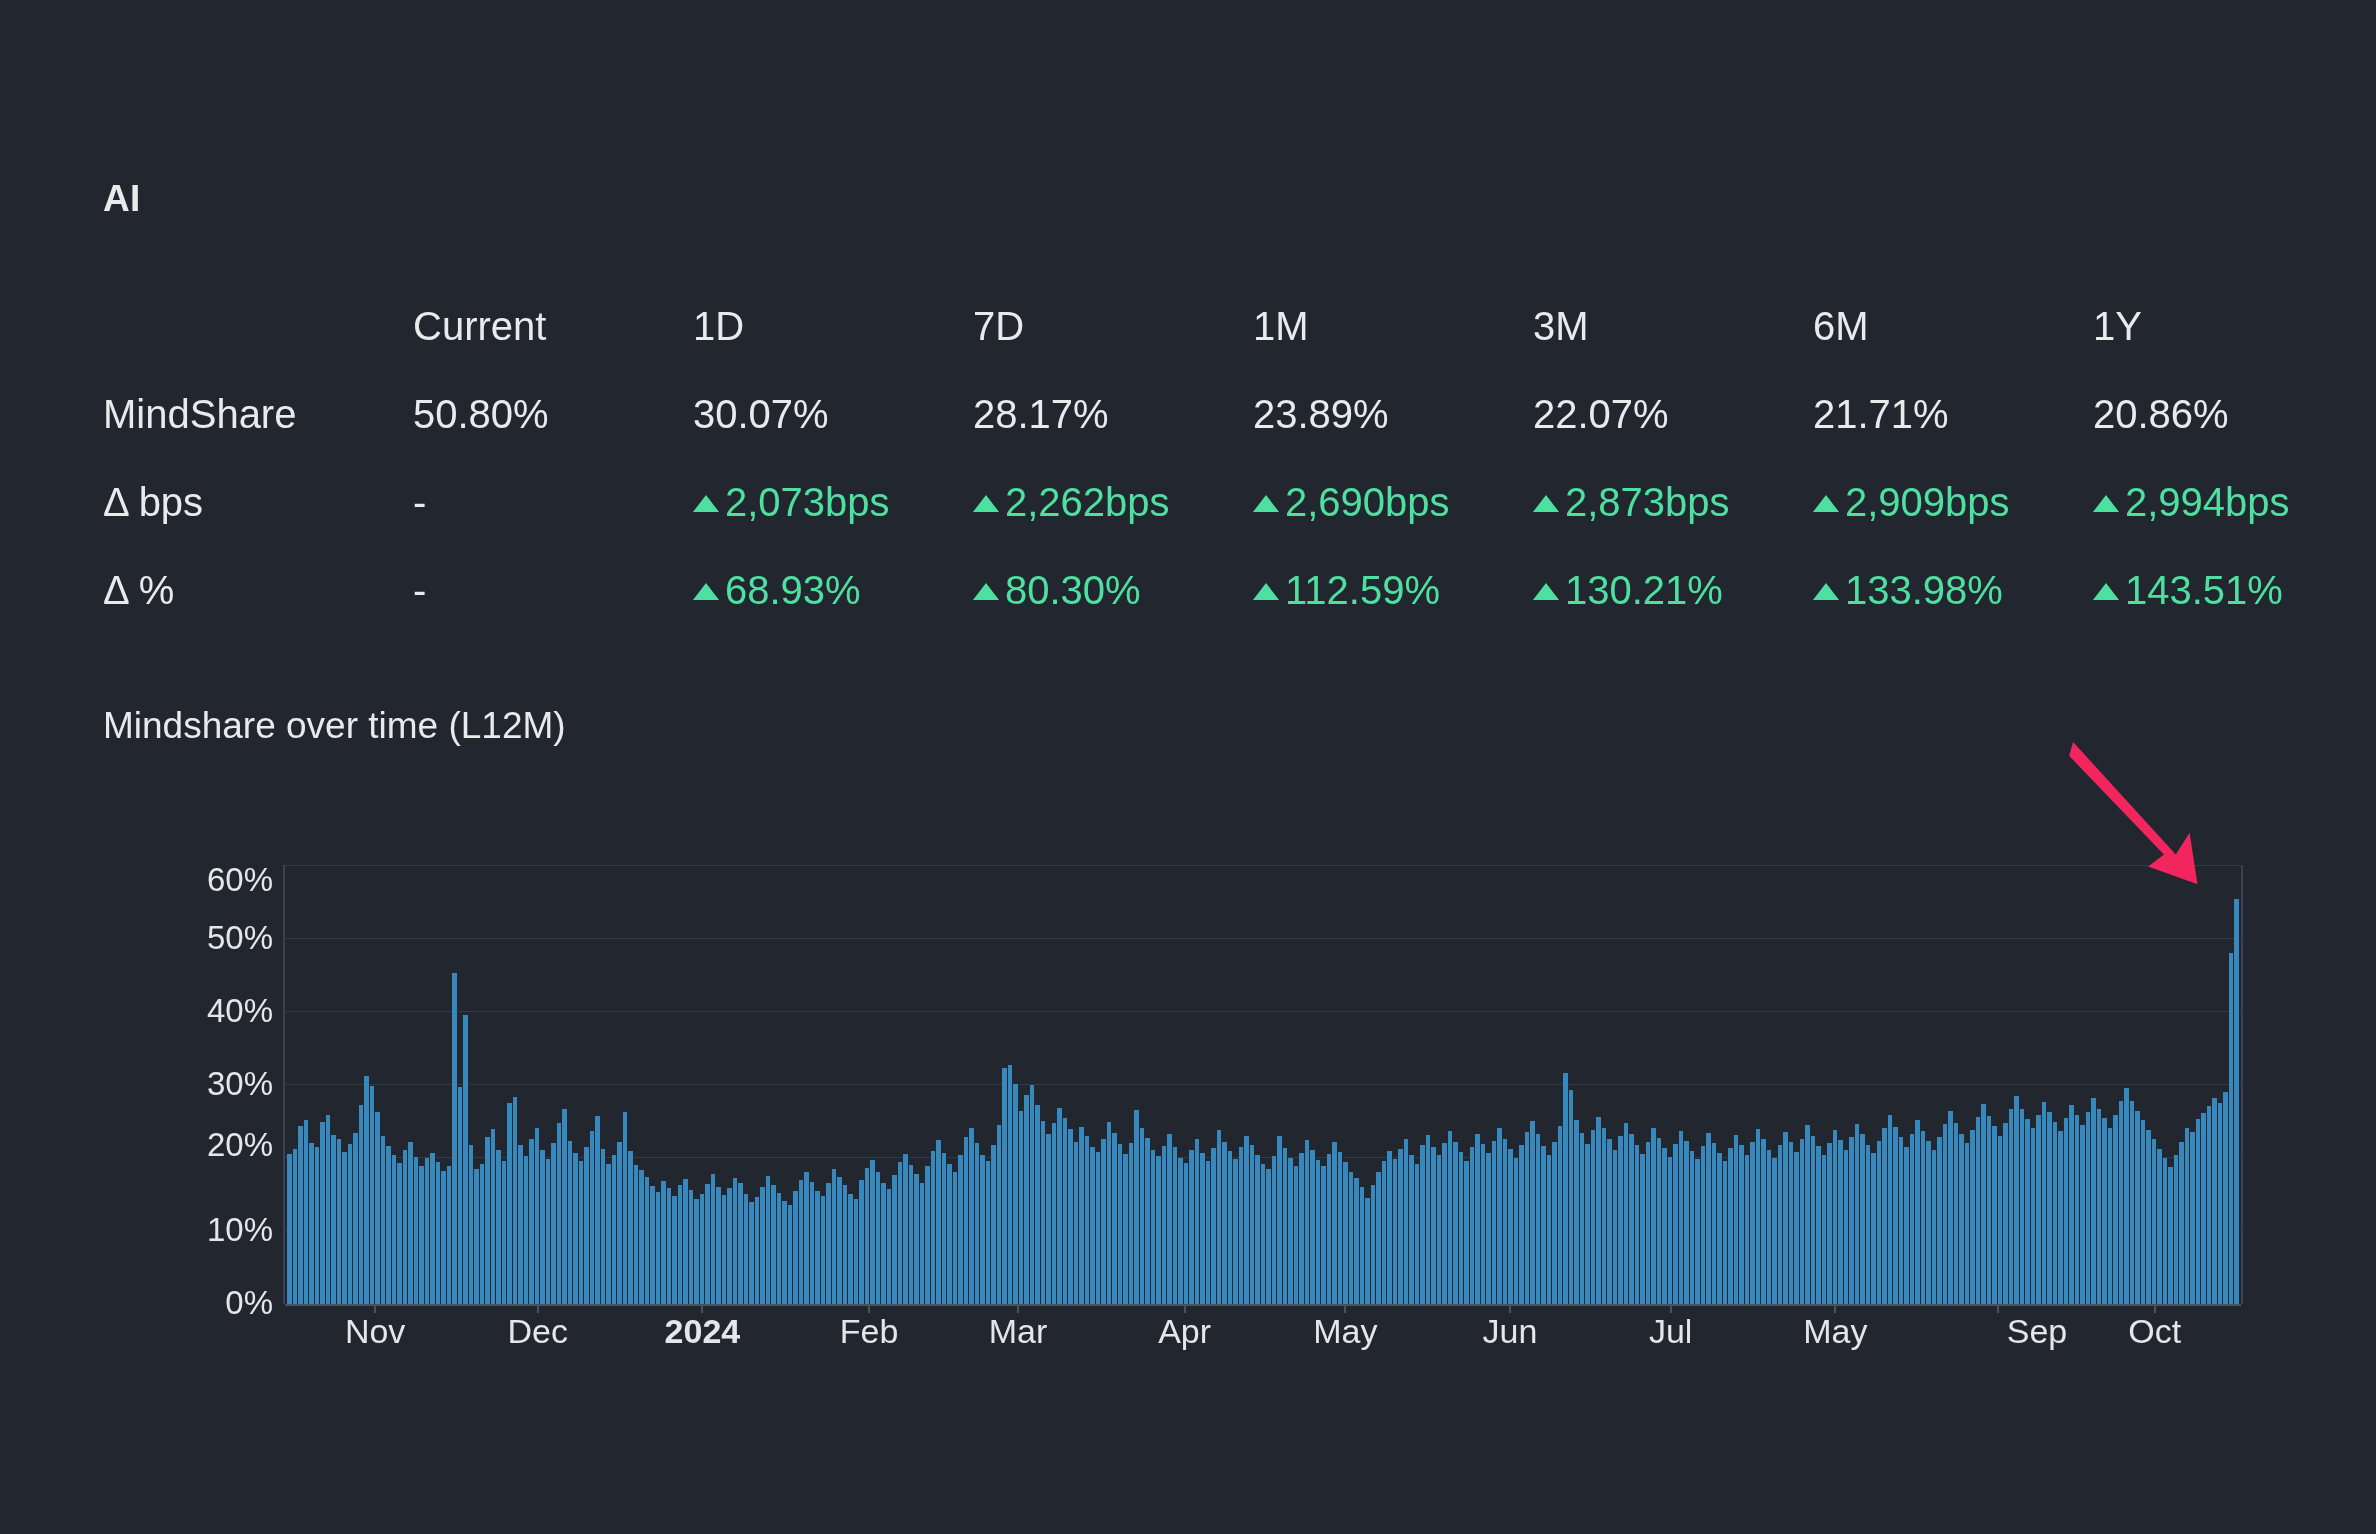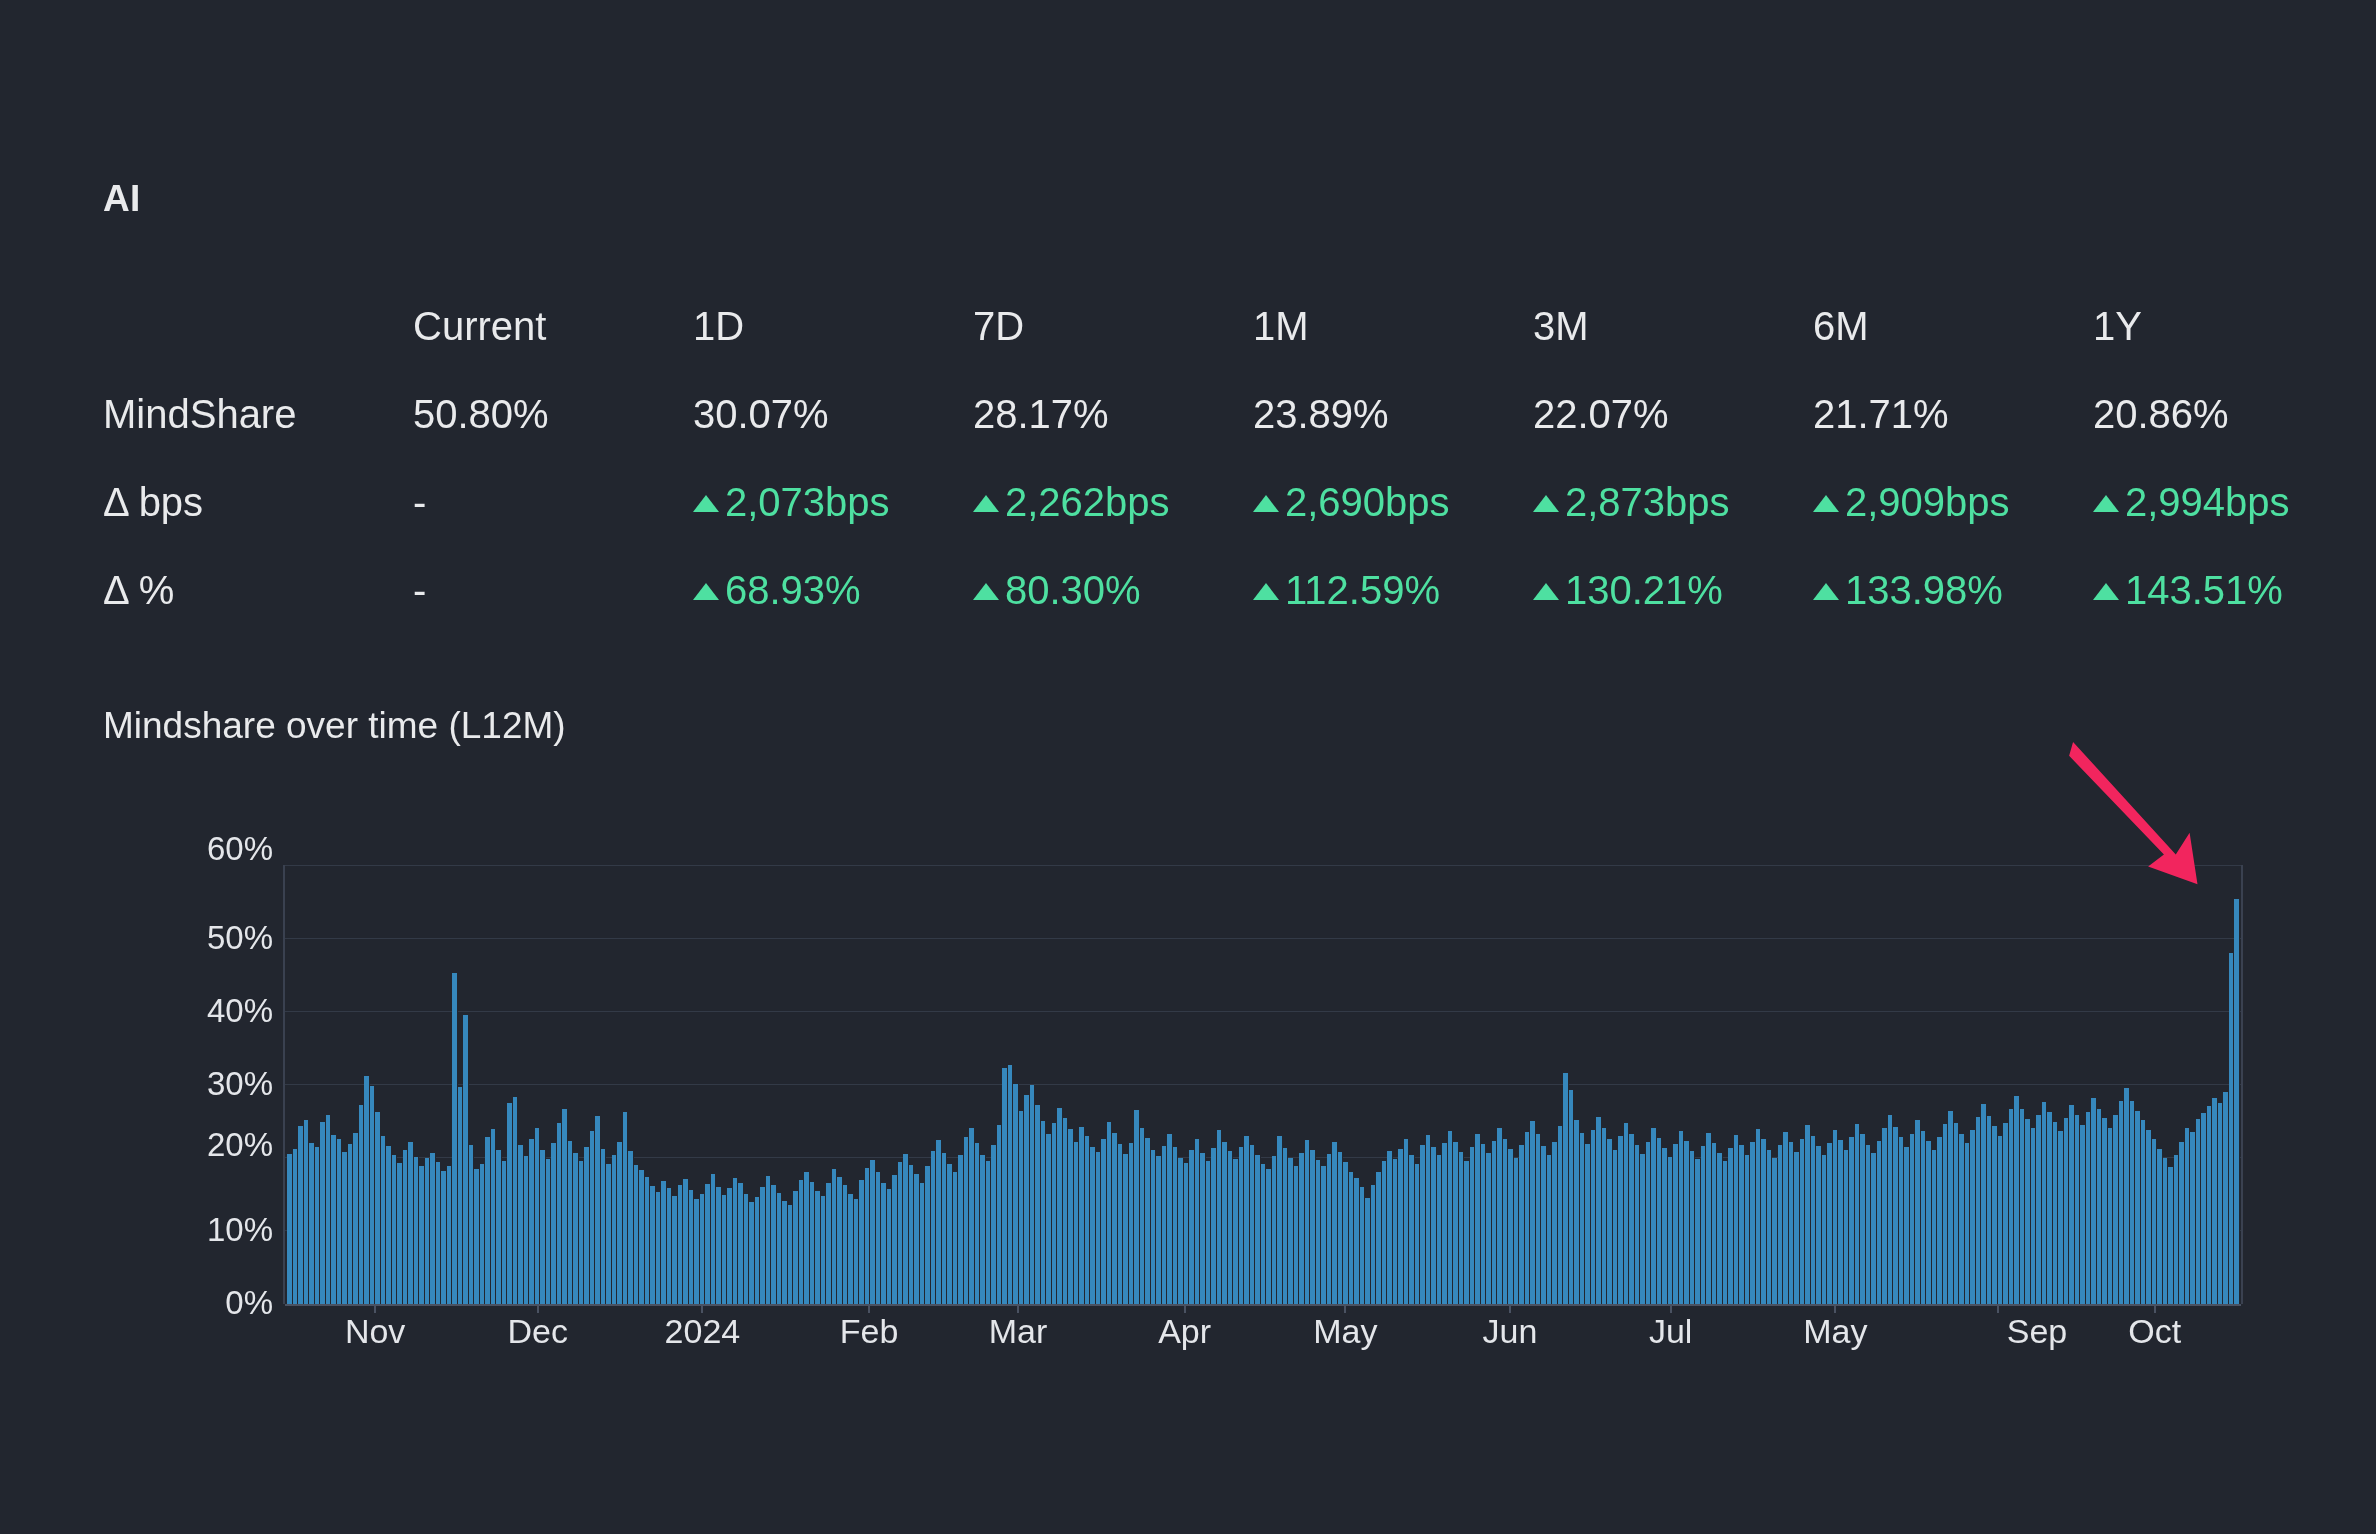--- a/index.html
+++ b/index.html
@@ -207,21 +207,21 @@
           <td class="cell delta"><span class="tri"></span><span>133.98%</span></td>
           <td class="cell delta"><span class="tri"></span><span>143.51%</span></td>
         </tr>
       </tbody>
   </table>
 
   <div id="chart-title">Mindshare over time (L12M)</div>
 
   <div id="chart-area">
     <div id="ylabels">
-        <div class="ylab" style="top: 12px;">60%</div>
+        <div class="ylab" style="top: 43px;">60%</div>
         <div class="ylab" style="top: 101px;">50%</div>
         <div class="ylab" style="top: 174px;">40%</div>
         <div class="ylab" style="top: 247px;">30%</div>
         <div class="ylab" style="top: 308px;">20%</div>
         <div class="ylab" style="top: 393px;">10%</div>
         <div class="ylab" style="top: 466px;">0%</div>
       </div>
     <div id="plot-wrap">
       <div id="plot">
         <div id="gridlines">
@@ -591,21 +591,21 @@
             <div class="bar" title="55.3%" style="height: 92.1667%; background: rgb(54, 136, 189);"></div>
           </div>
       </div>
     </div>
     <div id="xlabels">
         <div class="xtick" style="left: 4.7%;"></div>
         <div class="xlab" style="left: 4.7%;">Nov</div>
         <div class="xtick" style="left: 13%;"></div>
         <div class="xlab" style="left: 13%;">Dec</div>
         <div class="xtick" style="left: 21.4%;"></div>
-        <div class="xlab" style="left: 21.4%;">2024</div>
+        <div class="xlab" style="left: 21.4%; font-weight: bold;">2024</div>
         <div class="xtick" style="left: 29.9%;"></div>
         <div class="xlab" style="left: 29.9%;">Feb</div>
         <div class="xtick" style="left: 37.5%;"></div>
         <div class="xlab" style="left: 37.5%;">Mar</div>
         <div class="xtick" style="left: 46%;"></div>
         <div class="xlab" style="left: 46%;">Apr</div>
         <div class="xtick" style="left: 54.2%;"></div>
         <div class="xlab" style="left: 54.2%;">May</div>
         <div class="xtick" style="left: 62.6%;"></div>
         <div class="xlab" style="left: 62.6%;">Jun</div>

